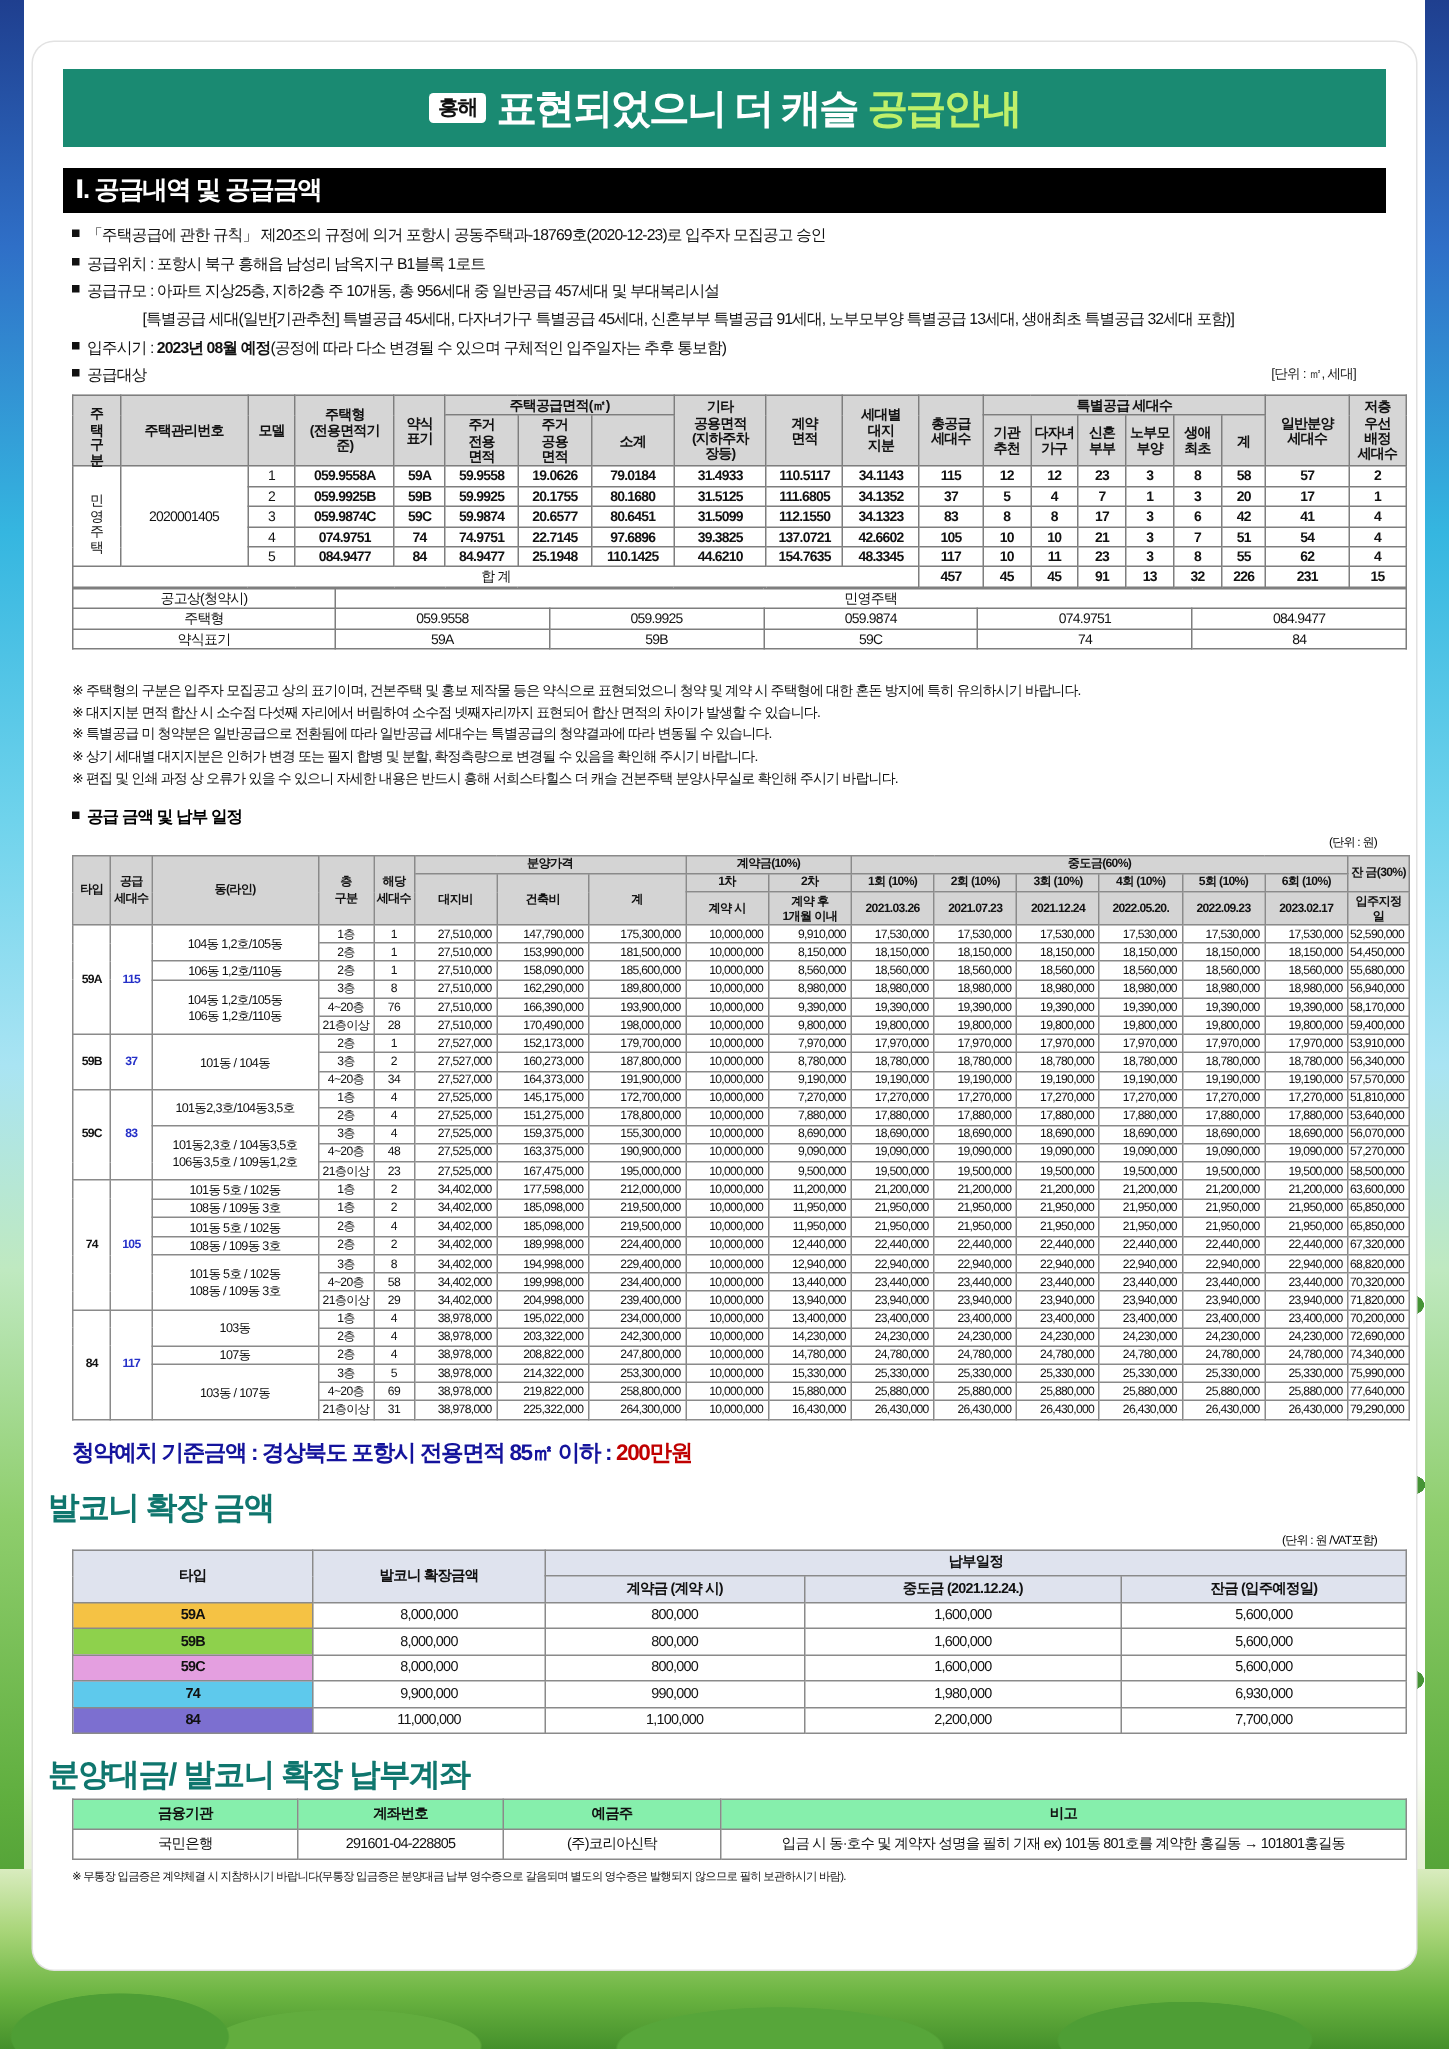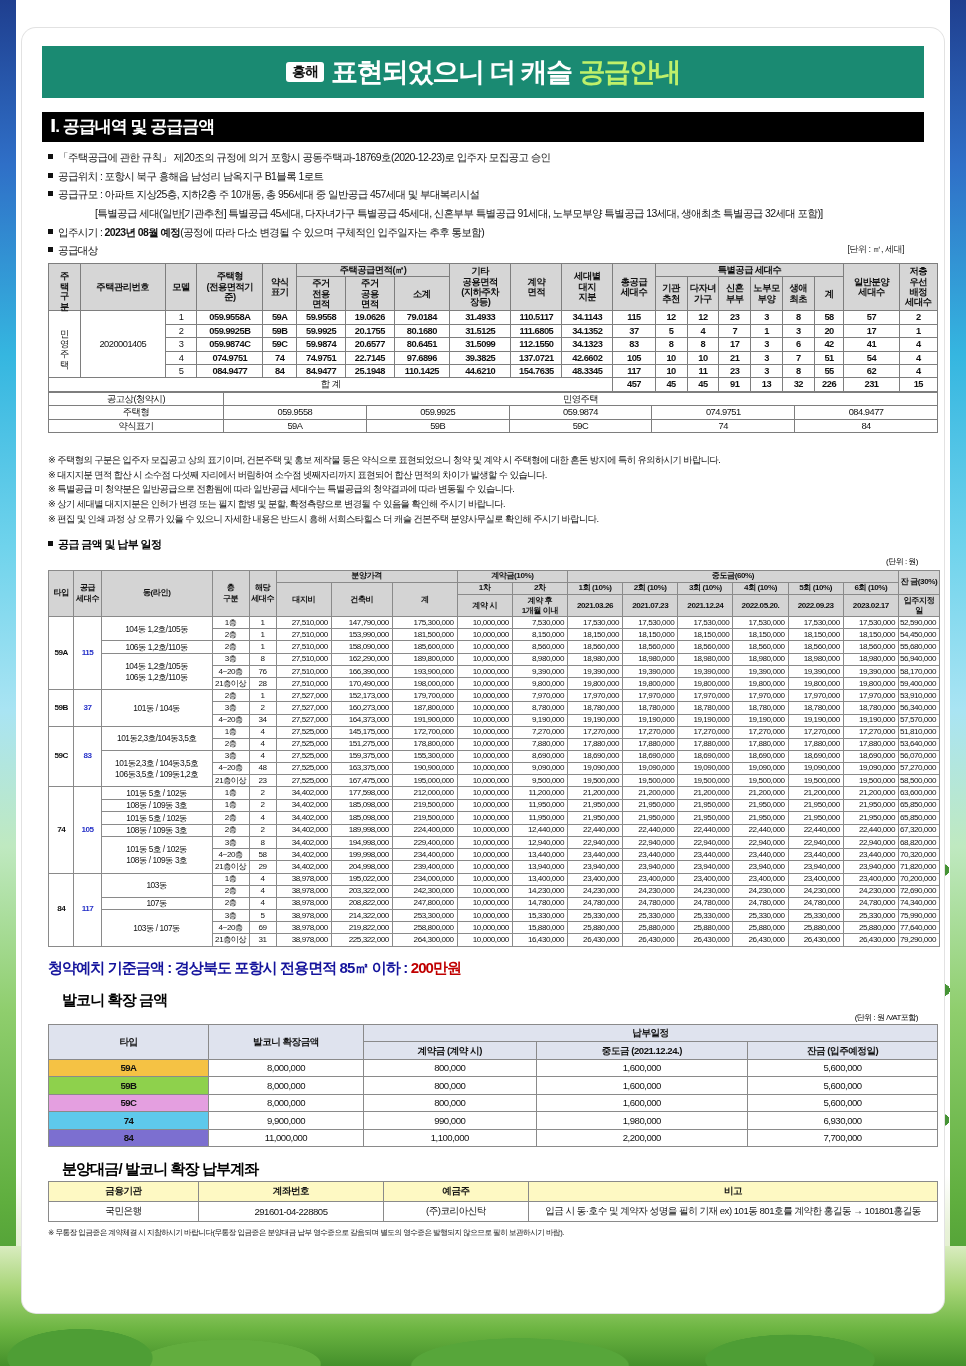--- a/index.html
+++ b/index.html
@@ -104,33 +104,33 @@
   .pay th { background:#d4d4d4; font-weight:bold; }
   .pay td { background:#fff; }
   .pay td.money { text-align:right; padding-right:3px; }
   .pay td.type { font-weight:bold; }
   .pay td.cnt { color:#2530c8; font-weight:bold; }
   .pay td.dong { font-size:8.4px; }
 
   
   .hl-blue { margin:12px 26px 0 26px; font-size:15px; font-weight:bold; color:#14139c; letter-spacing:-0.9px; }
   .hl-blue .rd { color:#c00000; }
-  .hl-blue2 { margin:13px 26px 2px 40px; font-size:15px; font-weight:bold; color:#000000; letter-spacing:-0.9px; }
+  .hl-blue2 { margin:13px 26px 2px 10px; font-size:21px; font-weight:bold; color:#0f766e; letter-spacing:-0.9px; }
   .unit2 { text-align:right; margin:0 26px 1px 26px; font-size:8px; letter-spacing:-0.5px; }
 
   
   .bal { margin:0 26px; width:890px; font-size:9.6px; letter-spacing:-0.5px; }
   .bal th, .bal td { border:1px solid #8a8a8a; text-align:center; padding:2.5px 2px; color:#111; line-height:1.2; }
   .bal th { background:#dfe3ee; font-weight:bold; }
   .bal td { background:#fff; }
 
   
   .acct { margin:0 26px; width:890px; font-size:9.6px; letter-spacing:-0.5px; }
   .acct th, .acct td { border:1px solid #8a8a8a; text-align:center; padding:3px 2px; color:#111; }
-  .acct th { background:#fef9c3; font-weight:bold; }
+  .acct th { background:#86efac; font-weight:bold; }
   .foot-note { margin:6px 26px 0 26px; font-size:7.6px; letter-spacing:-0.5px; color:#111; }
 </style>
 </head>
 <body>
 
 <div class="page-bg"></div>
 <div class="edge-left"></div>
 <div class="edge-right"></div>
 <div class="foliage"></div>
 <div class="foliage-r"></div>
@@ -378,21 +378,21 @@
         <tr>
           <td class="type" rowspan="6">59A</td>
           <td class="cnt" rowspan="6">115</td>
           <td class="dong" rowspan="2">104동 1,2호/105동</td>
           <td>1층</td>
           <td>1</td>
           <td class="money">27,510,000</td>
           <td class="money">147,790,000</td>
           <td class="money">175,300,000</td>
           <td class="money">10,000,000</td>
-          <td class="money">7,530,000</td>
+          <td class="money">9,910,000</td>
           <td class="money">17,530,000</td>
           <td class="money">17,530,000</td>
           <td class="money">17,530,000</td>
           <td class="money">17,530,000</td>
           <td class="money">17,530,000</td>
           <td class="money">17,530,000</td>
           <td class="money">52,590,000</td>
         </tr>
         <tr>
           <td>2층</td>
@@ -888,21 +888,21 @@
           <td>7,700,000</td>
         </tr>
       </tbody>
   </table>
 
   <div class="hl-blue2">분양대금/ 발코니 확장 납부계좌</div>
   <table class="acct">
     <thead>
       <tr>
         <th style="width:150px">금융기관</th>
-        <th style="width:185px">계좌번호</th>
+        <th style="width:137px">계좌번호</th>
         <th style="width:145px">예금주</th>
         <th>비고</th>
       </tr>
     </thead>
     <tbody>
       <tr>
         <td>국민은행</td>
         <td>291601-04-228805</td>
         <td>(주)코리아신탁</td>
         <td>입금 시 동·호수 및 계약자 성명을 필히 기재 ex) 101동 801호를 계약한 홍길동 → 101801홍길동</td>

